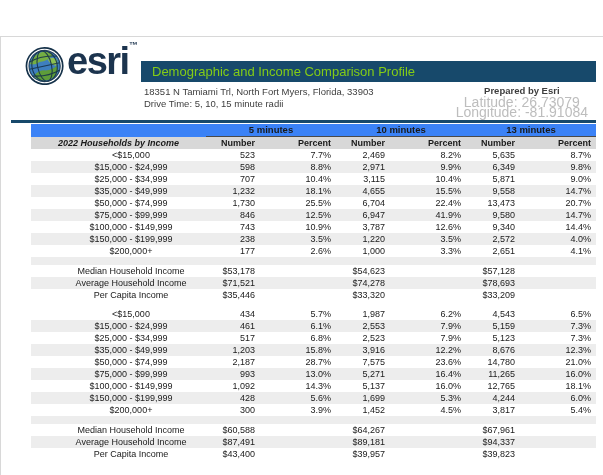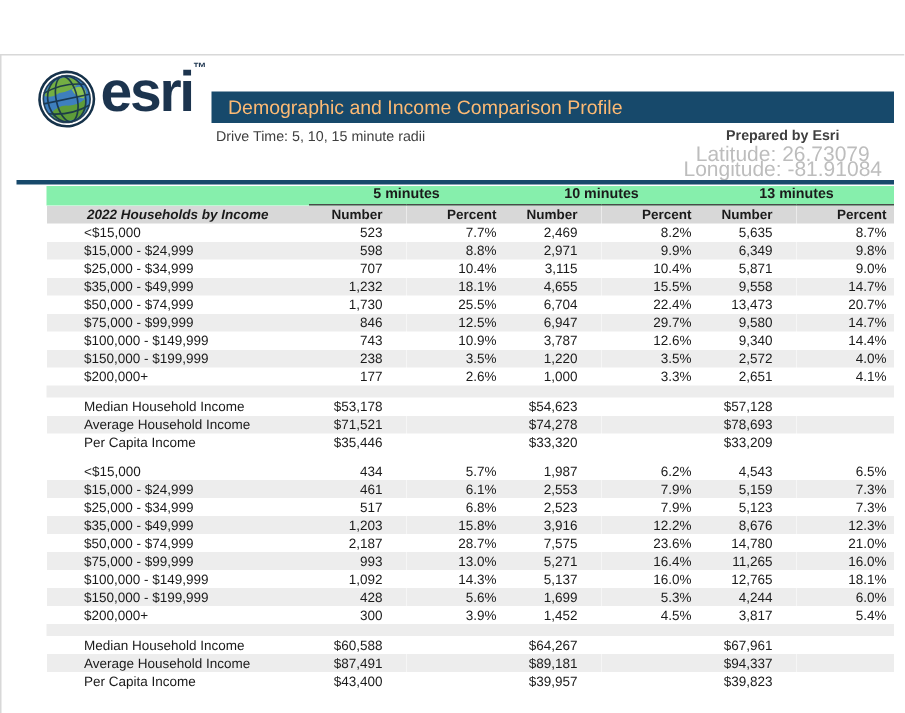--- a/index.html
+++ b/index.html
@@ -19,21 +19,21 @@
   .logo{position:absolute;left:24px;top:7px;width:130px;height:44px;}
   .globe{position:absolute;left:0;top:2px;transform:rotate(-12deg);}
   .wordmark{
     position:absolute;left:42px;top:-4px;
     font-size:38px;font-weight:bold;letter-spacing:-1.5px;
     color:#1C344E;
   }
   .tm{font-size:9px;font-weight:bold;vertical-align:26px;letter-spacing:0;}
   .banner{
     position:absolute;left:140px;top:24px;width:455px;height:21px;
-    background:#17496B;color:#fdba74;
+    background:#17496B;color:#84cc16;
     font-size:13px;line-height:21px;padding-left:11px;
     box-sizing:border-box;white-space:nowrap;
   }
   .subheader{position:absolute;left:0;top:49px;width:595px;height:32px;}
   .address{
     position:absolute;left:143px;top:0;
     font-size:9.5px;line-height:11.5px;color:#3E3E3E;
   }
   .prepared{
     position:absolute;right:8px;top:0;text-align:center;
@@ -46,28 +46,28 @@
   table.report{
     position:absolute;left:30px;top:87px;width:565px;
     border-collapse:collapse;table-layout:fixed;
     font-size:9px;color:#1a1a1a;
   }
   col.c-label{width:175px;}
   col.c-num{width:65px;}
   tr.minutes-row th{
     height:12px;line-height:12px;padding:0;
     font-size:9.5px;font-weight:bold;
-    background:#86efac;
+    background:#3b82f6;
   }
   tr.minutes-row th.group{border-bottom:1px solid #4A4A4A;}
   .row td{height:12px;line-height:12px;padding:0;white-space:nowrap;overflow:hidden;}
   .sechead td{background:#D8D8D8;font-weight:bold;}
   .sechead td.sec-title{text-align:center;padding-left:0;font-style:italic;}
   .shade td{background:#EDEDED;}
-  td.lbl{text-align:left;padding-left:25px;}
+  td.lbl{text-align:center;padding-left:25px;}
   td.num{text-align:right;padding-right:16px;}
   td.pct{text-align:right;padding-right:5px;}
   tr.spacer td{height:8px;padding:0;}
   tr.gap td{height:7px;background:#fff;padding:0;}
 </style>
 </head>
 <body>
 
 <div class="page">
 
@@ -92,20 +92,21 @@
     </span>
     <span class="wordmark"><span>esri</span><span class="tm">™</span></span>
   </div>
 
   <div class="banner">
     <span>Demographic and Income Comparison Profile</span>
   </div>
 
   <div class="subheader">
     <div class="address">
+      <div>18351 N Tamiami Trl, North Fort Myers, Florida, 33903</div>
       <div>Drive Time: 5, 10, 15 minute radii</div>
     </div>
     <div class="prepared">
       <div class="by">Prepared by Esri</div>
       <div class="coord">Latitude: 26.73079</div>
       <div class="coord">Longitude: -81.91084</div>
     </div>
   </div>
 
   <div class="navy-rule"></div>
@@ -181,21 +182,21 @@
           <td class="num">6,704</td>
           <td class="pct">22.4%</td>
           <td class="num">13,473</td>
           <td class="pct">20.7%</td>
         </tr>
         <tr class="row shade">
           <td class="lbl">$75,000 - $99,999</td>
           <td class="num">846</td>
           <td class="pct">12.5%</td>
           <td class="num">6,947</td>
-          <td class="pct">29.7%</td>
+          <td class="pct">41.9%</td>
           <td class="num">9,580</td>
           <td class="pct">14.7%</td>
         </tr>
         <tr class="row">
           <td class="lbl">$100,000 - $149,999</td>
           <td class="num">743</td>
           <td class="pct">10.9%</td>
           <td class="num">3,787</td>
           <td class="pct">12.6%</td>
           <td class="num">9,340</td>

